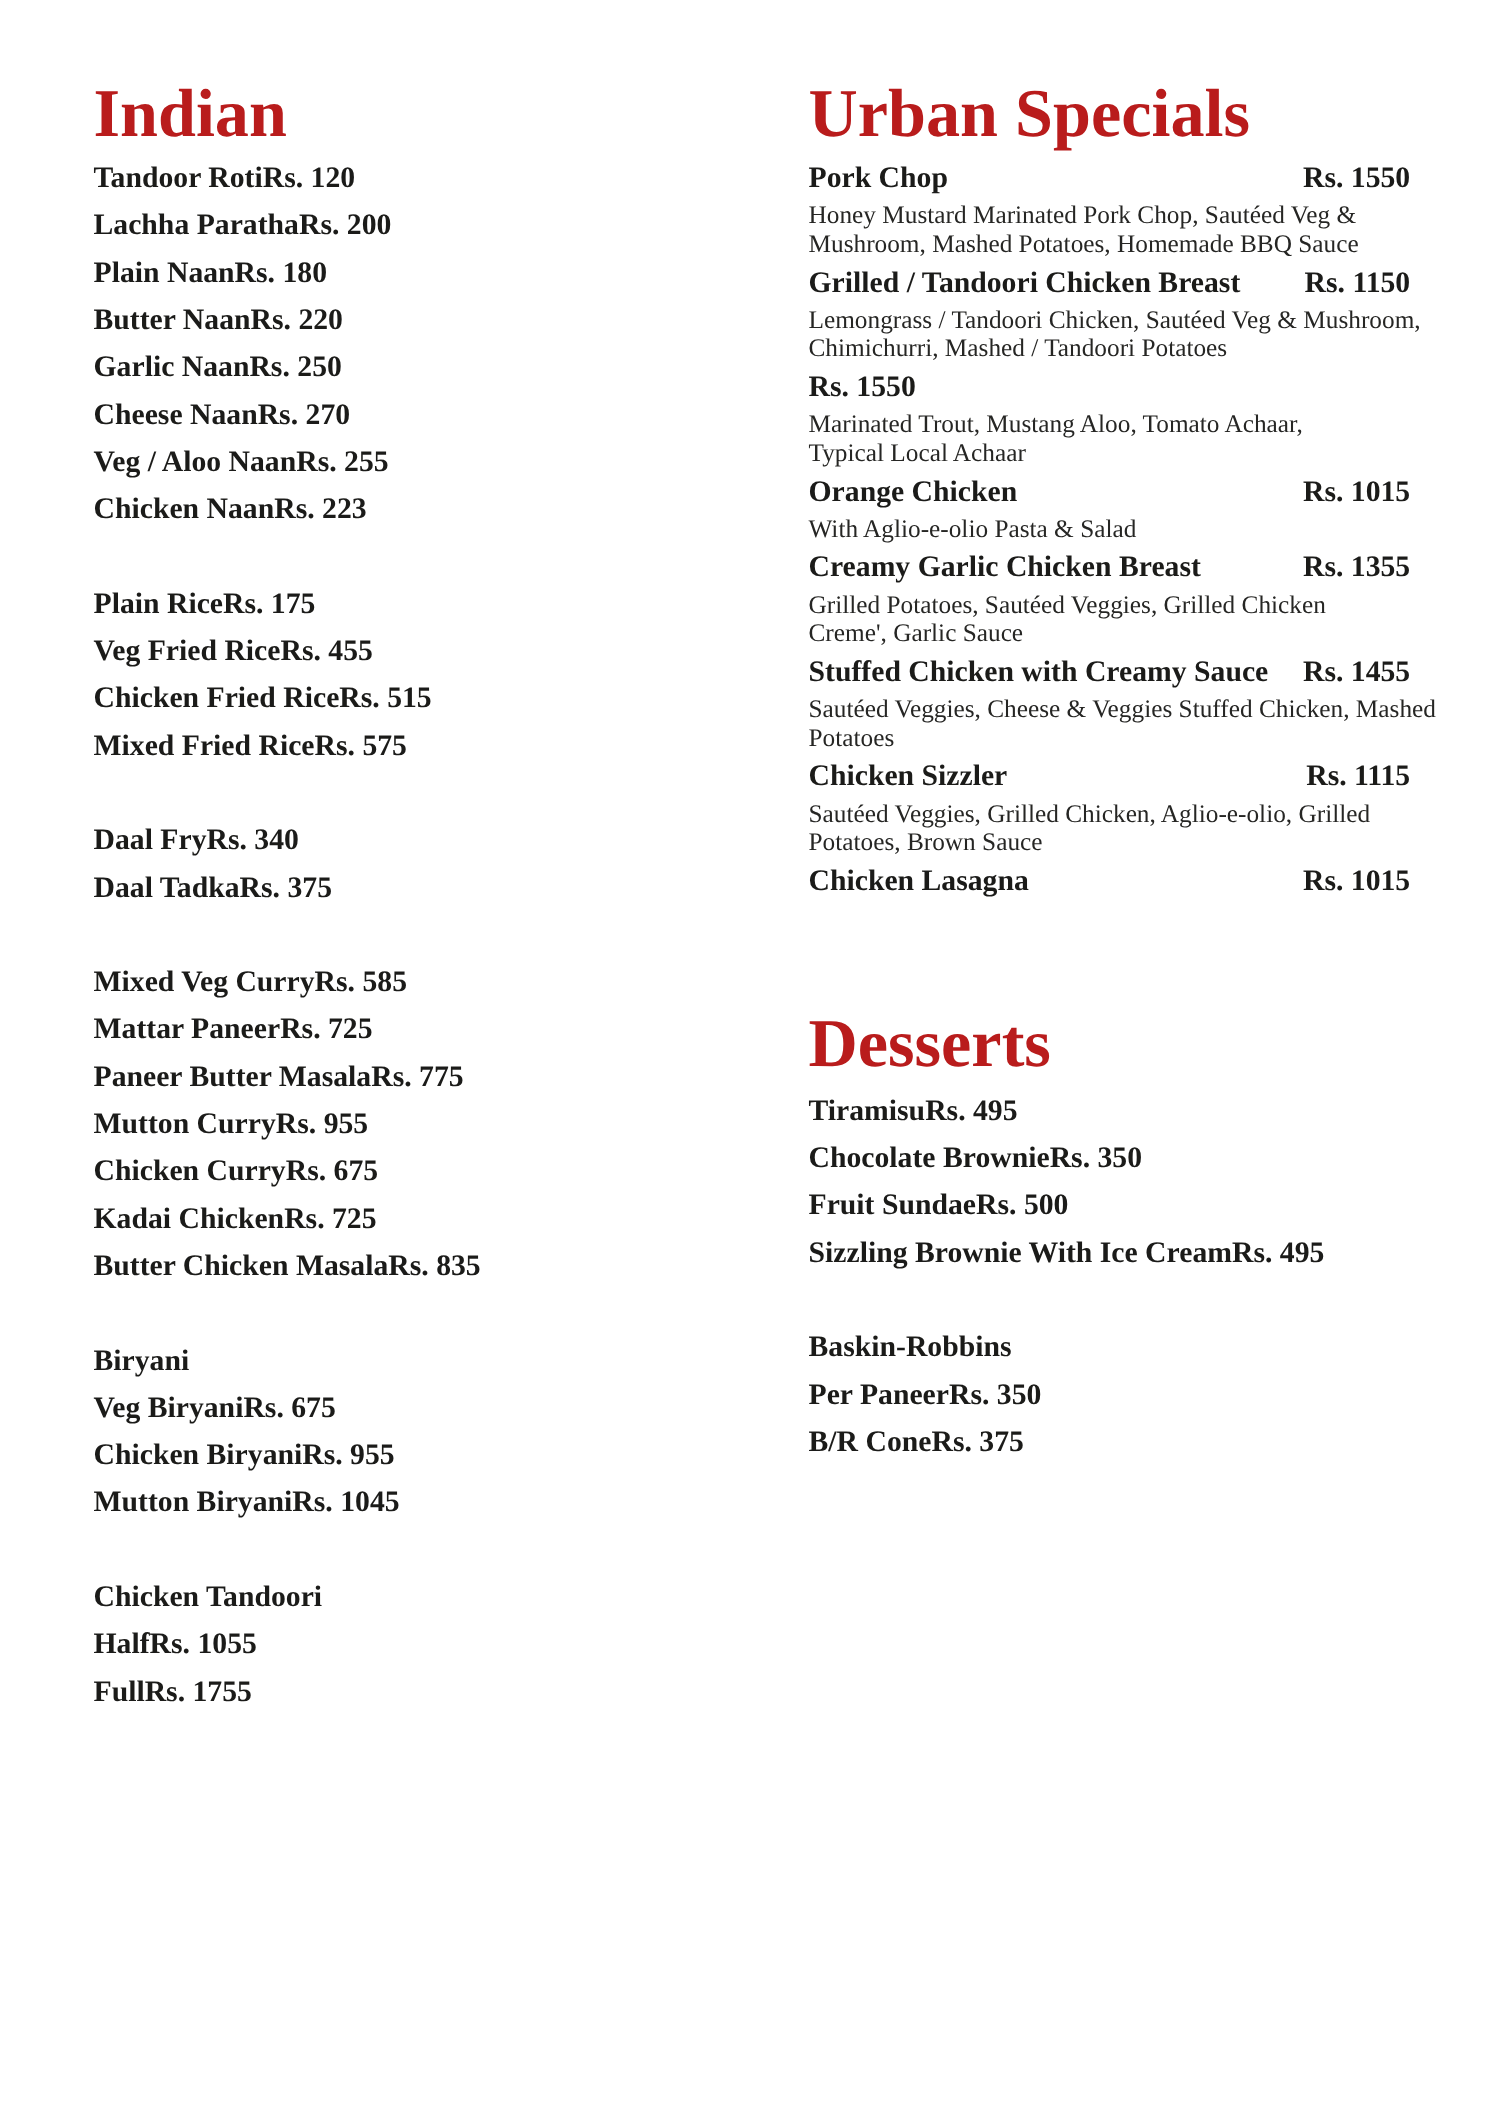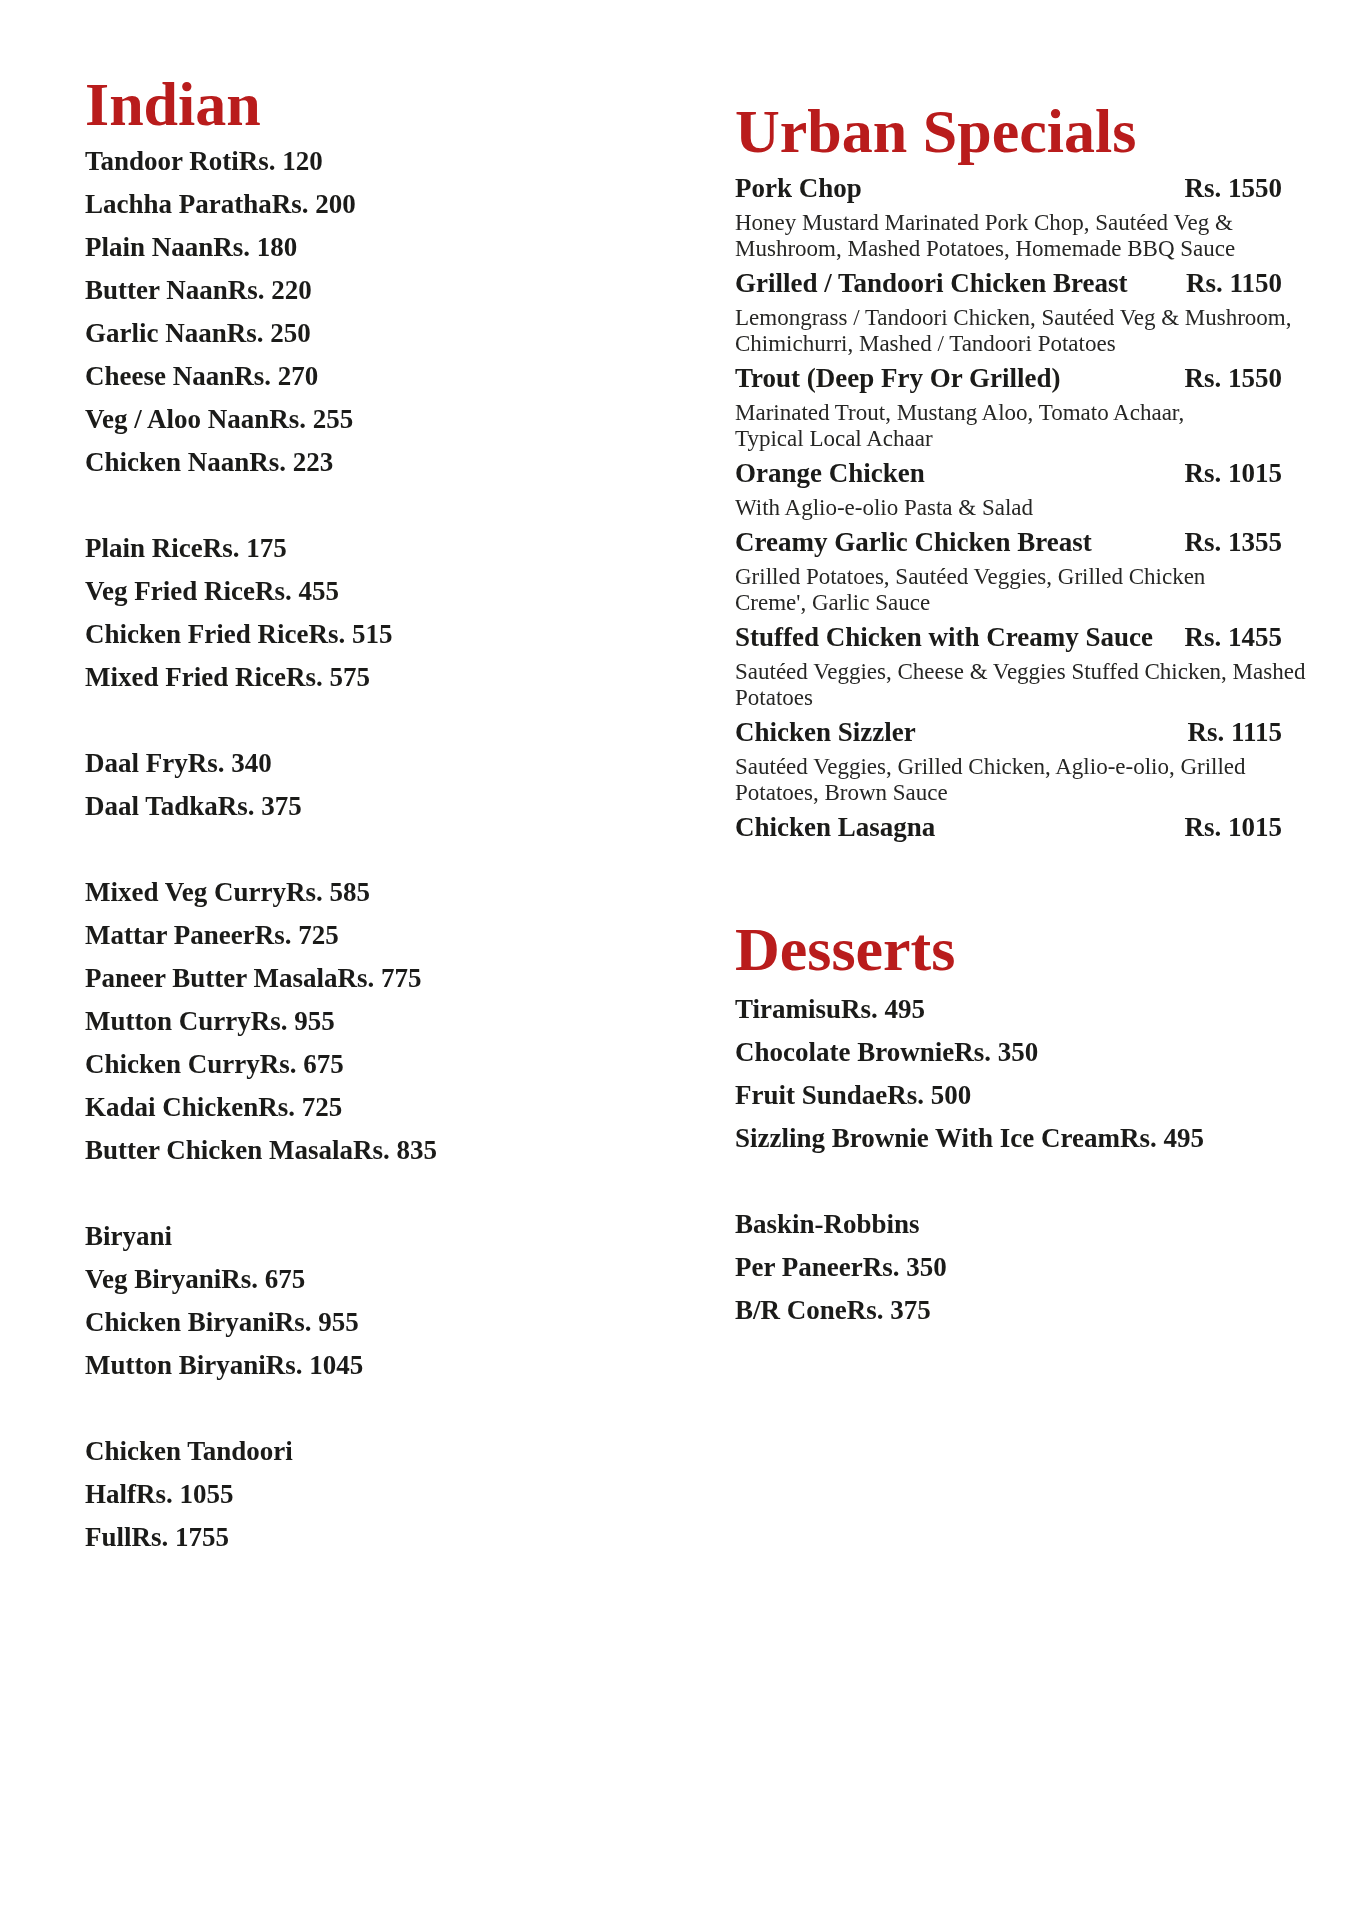--- a/index.html
+++ b/index.html
@@ -10,21 +10,21 @@
     background: #ffffff;
     font-family: "Liberation Serif", "DejaVu Serif", serif;
     overflow: hidden;
   }
   .col { position: absolute; top: 0; height: 100%; }
   .col-left  { left: 85px;  width: 536px; }
   .col-right { left: 735px; width: 547px; }
 
   .menu-section { position: absolute; left: 0; right: 0; }
   .section-indian   { top: 73px; }
-  .section-urban    { top: 73px; margin-top: 27px; }
+  .section-urban    { top: 73px; }
   .section-desserts { top: 918px; }
 
   .menu-title {
     margin: 0;
     font-size: 62px;
     line-height: 62px;
     font-weight: bold;
     letter-spacing: 0px;
     color: #b91c1c;
   }
@@ -213,21 +213,20 @@
           <div class="entry">
             <div class="entry-line">
               <span class="item-name">Grilled / Tandoori Chicken Breast</span>
               <span class="item-price">Rs. 1150</span>
             </div>
             <div class="entry-desc-line">Lemongrass / Tandoori Chicken, Sautéed Veg &amp; Mushroom,</div>
             <div class="entry-desc-line">Chimichurri, Mashed / Tandoori Potatoes</div>
           </div>
           <div class="entry">
             <div class="entry-line">
-              <span class="item-name">Trout (Deep Fry Or Grilled)</span>
               <span class="item-price">Rs. 1550</span>
             </div>
             <div class="entry-desc-line">Marinated Trout, Mustang Aloo, Tomato Achaar,</div>
             <div class="entry-desc-line">Typical Local Achaar</div>
           </div>
           <div class="entry">
             <div class="entry-line">
               <span class="item-name">Orange Chicken</span>
               <span class="item-price">Rs. 1015</span>
             </div>

